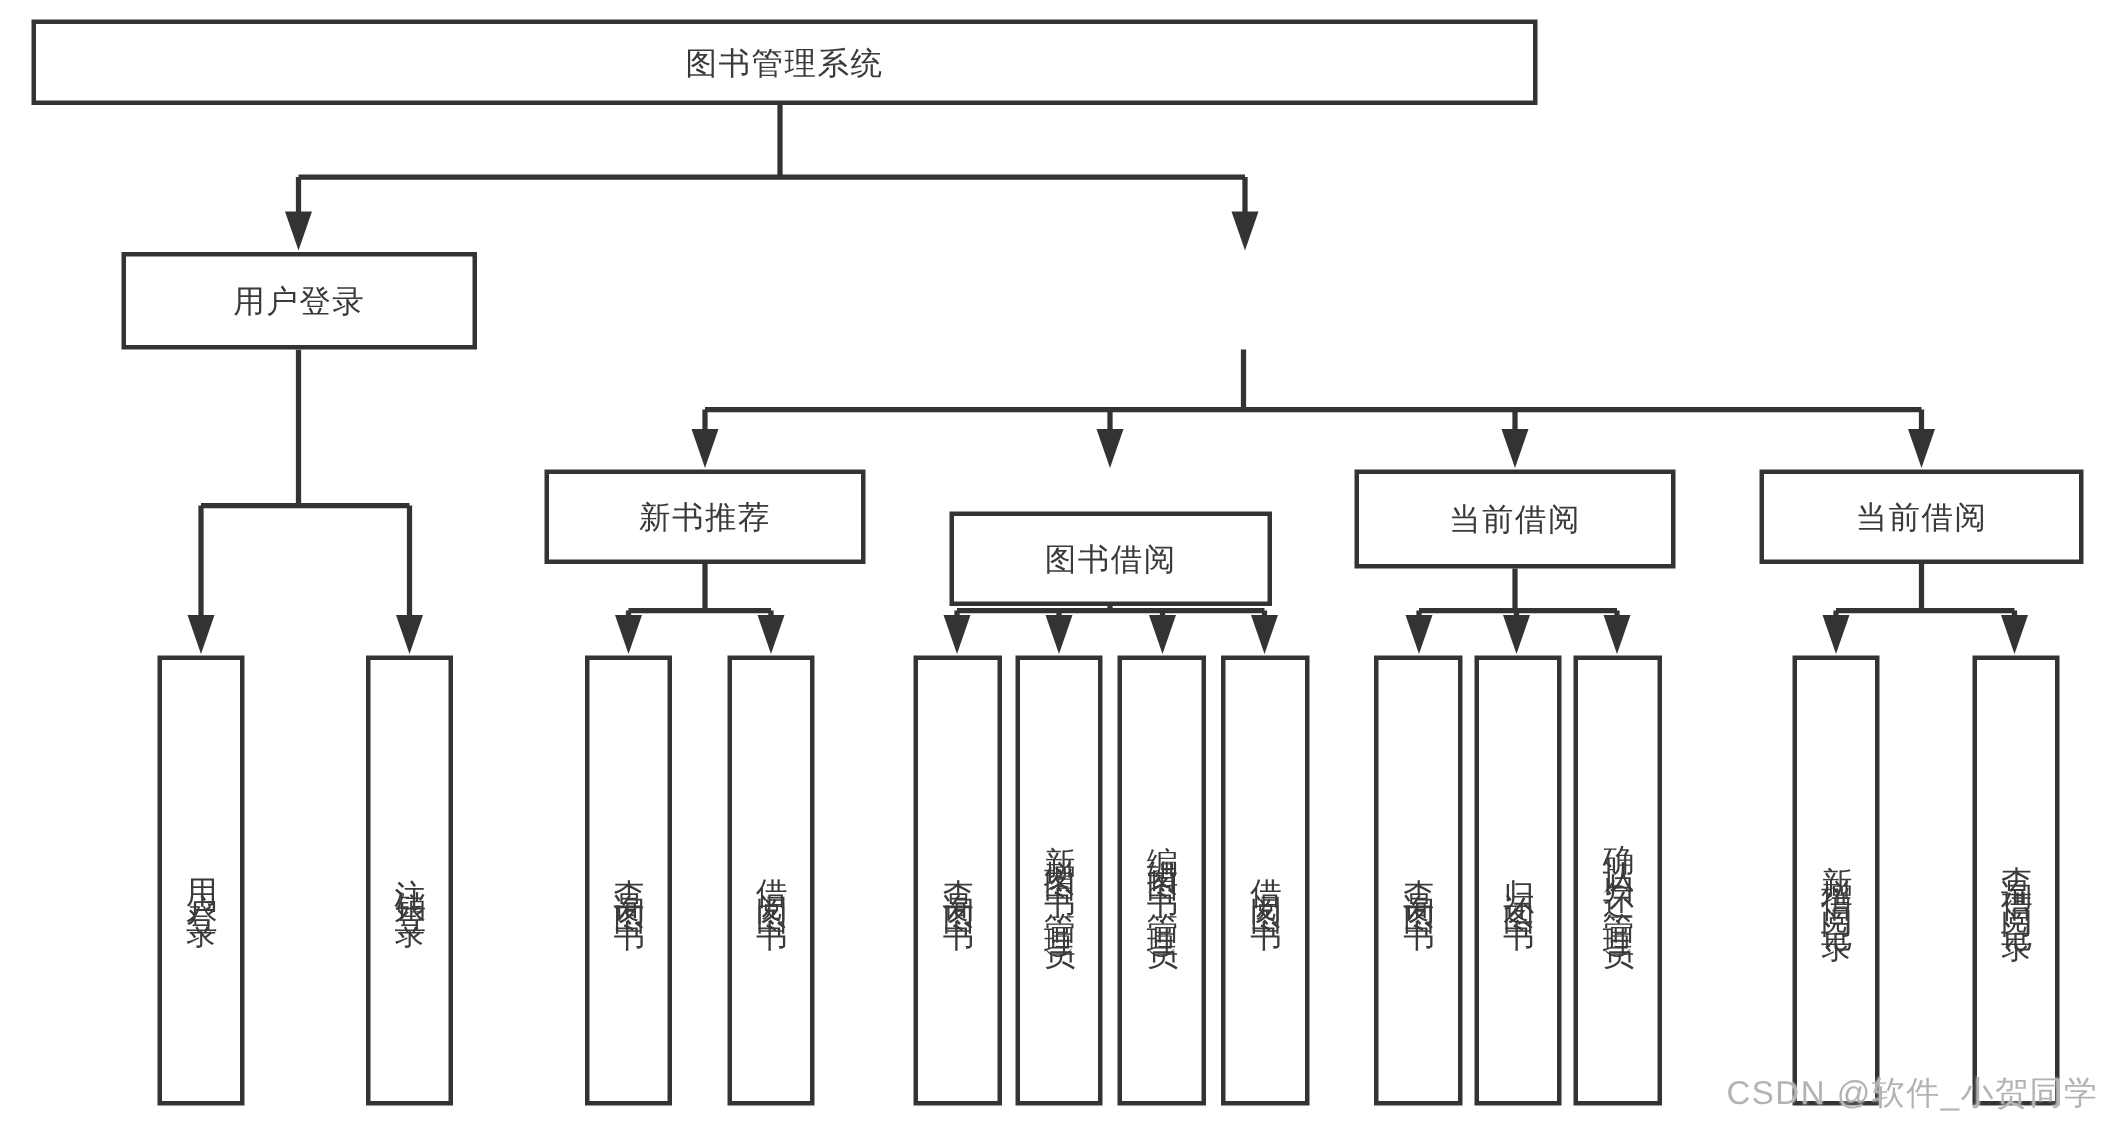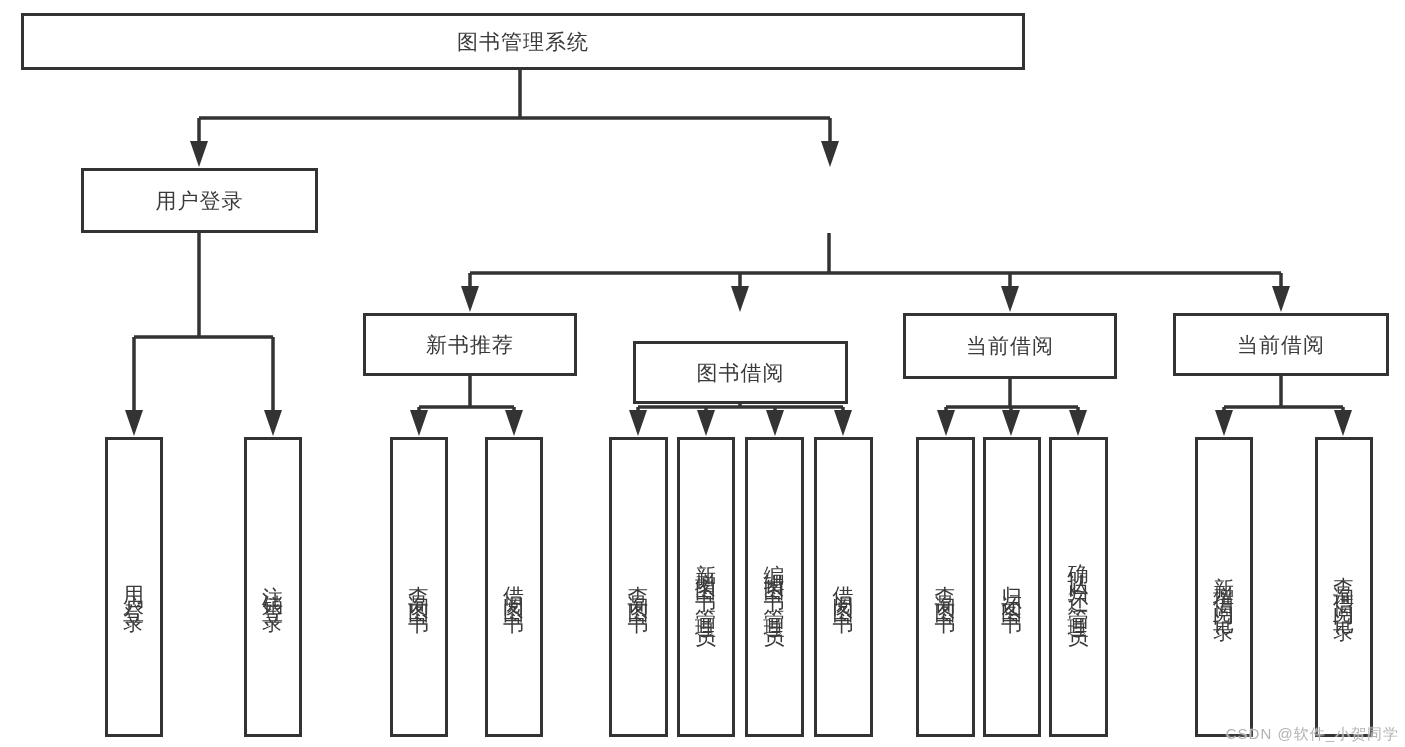--- a/index.html
+++ b/index.html
@@ -60,21 +60,21 @@
   #l-bb-edit   {left:745px;width:59px;}
   #l-bb-borrow {left:814px;width:59px;}
   #l-cb-query  {left:916px;width:59px;}
   #l-cb-return {left:983px;}
   #l-cb-confirm{left:1049px;width:59px;}
   #l-br-add    {left:1195px;}
   #l-br-query  {left:1315px;}
   .watermark{
     position:absolute;
     right:6px;bottom:3px;
-    font-size:15px;
+    font-size:22px;
     color:#b3b3b3;
     text-shadow:0 0 2px #ffffff;
     z-index:5;
     letter-spacing:1px;
   }
 </style>
 </head>
 <body>
 
 <div class="stage">

